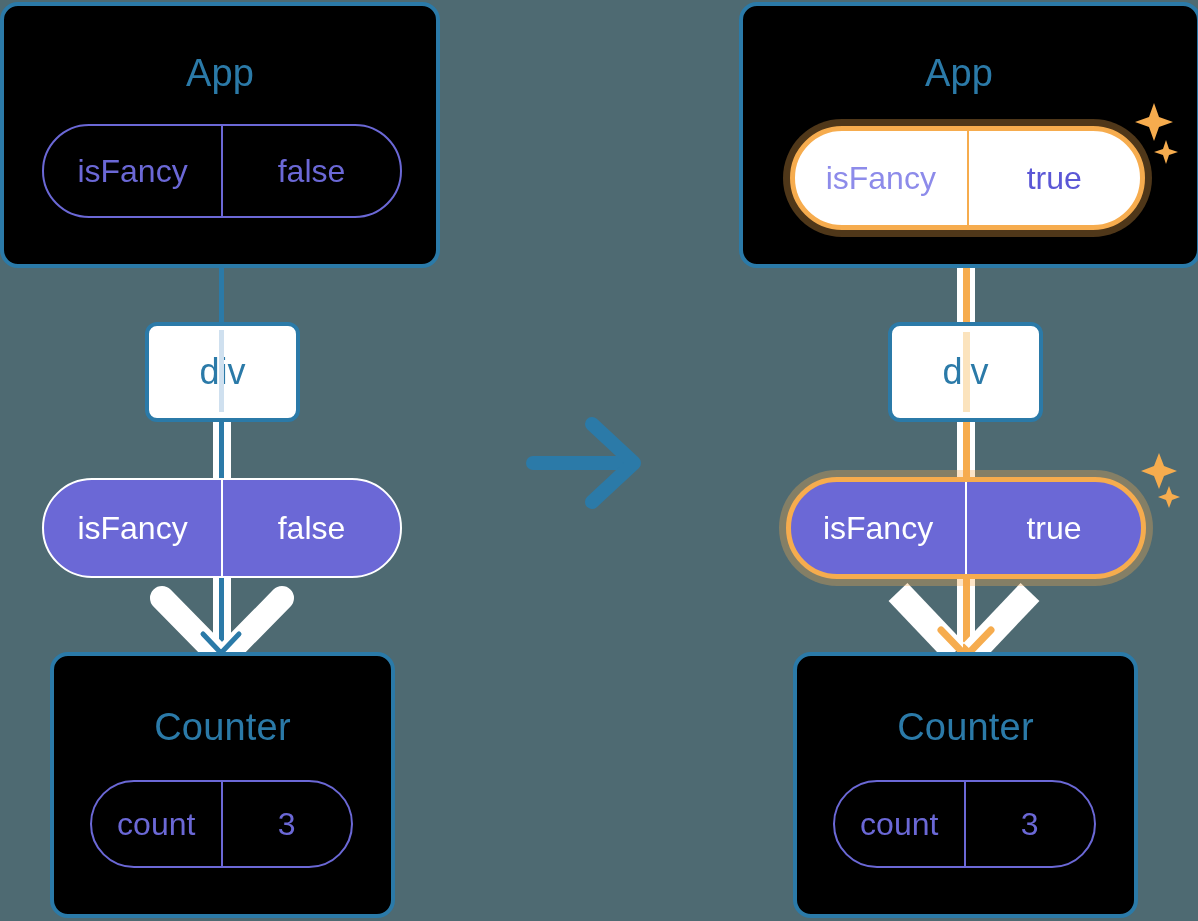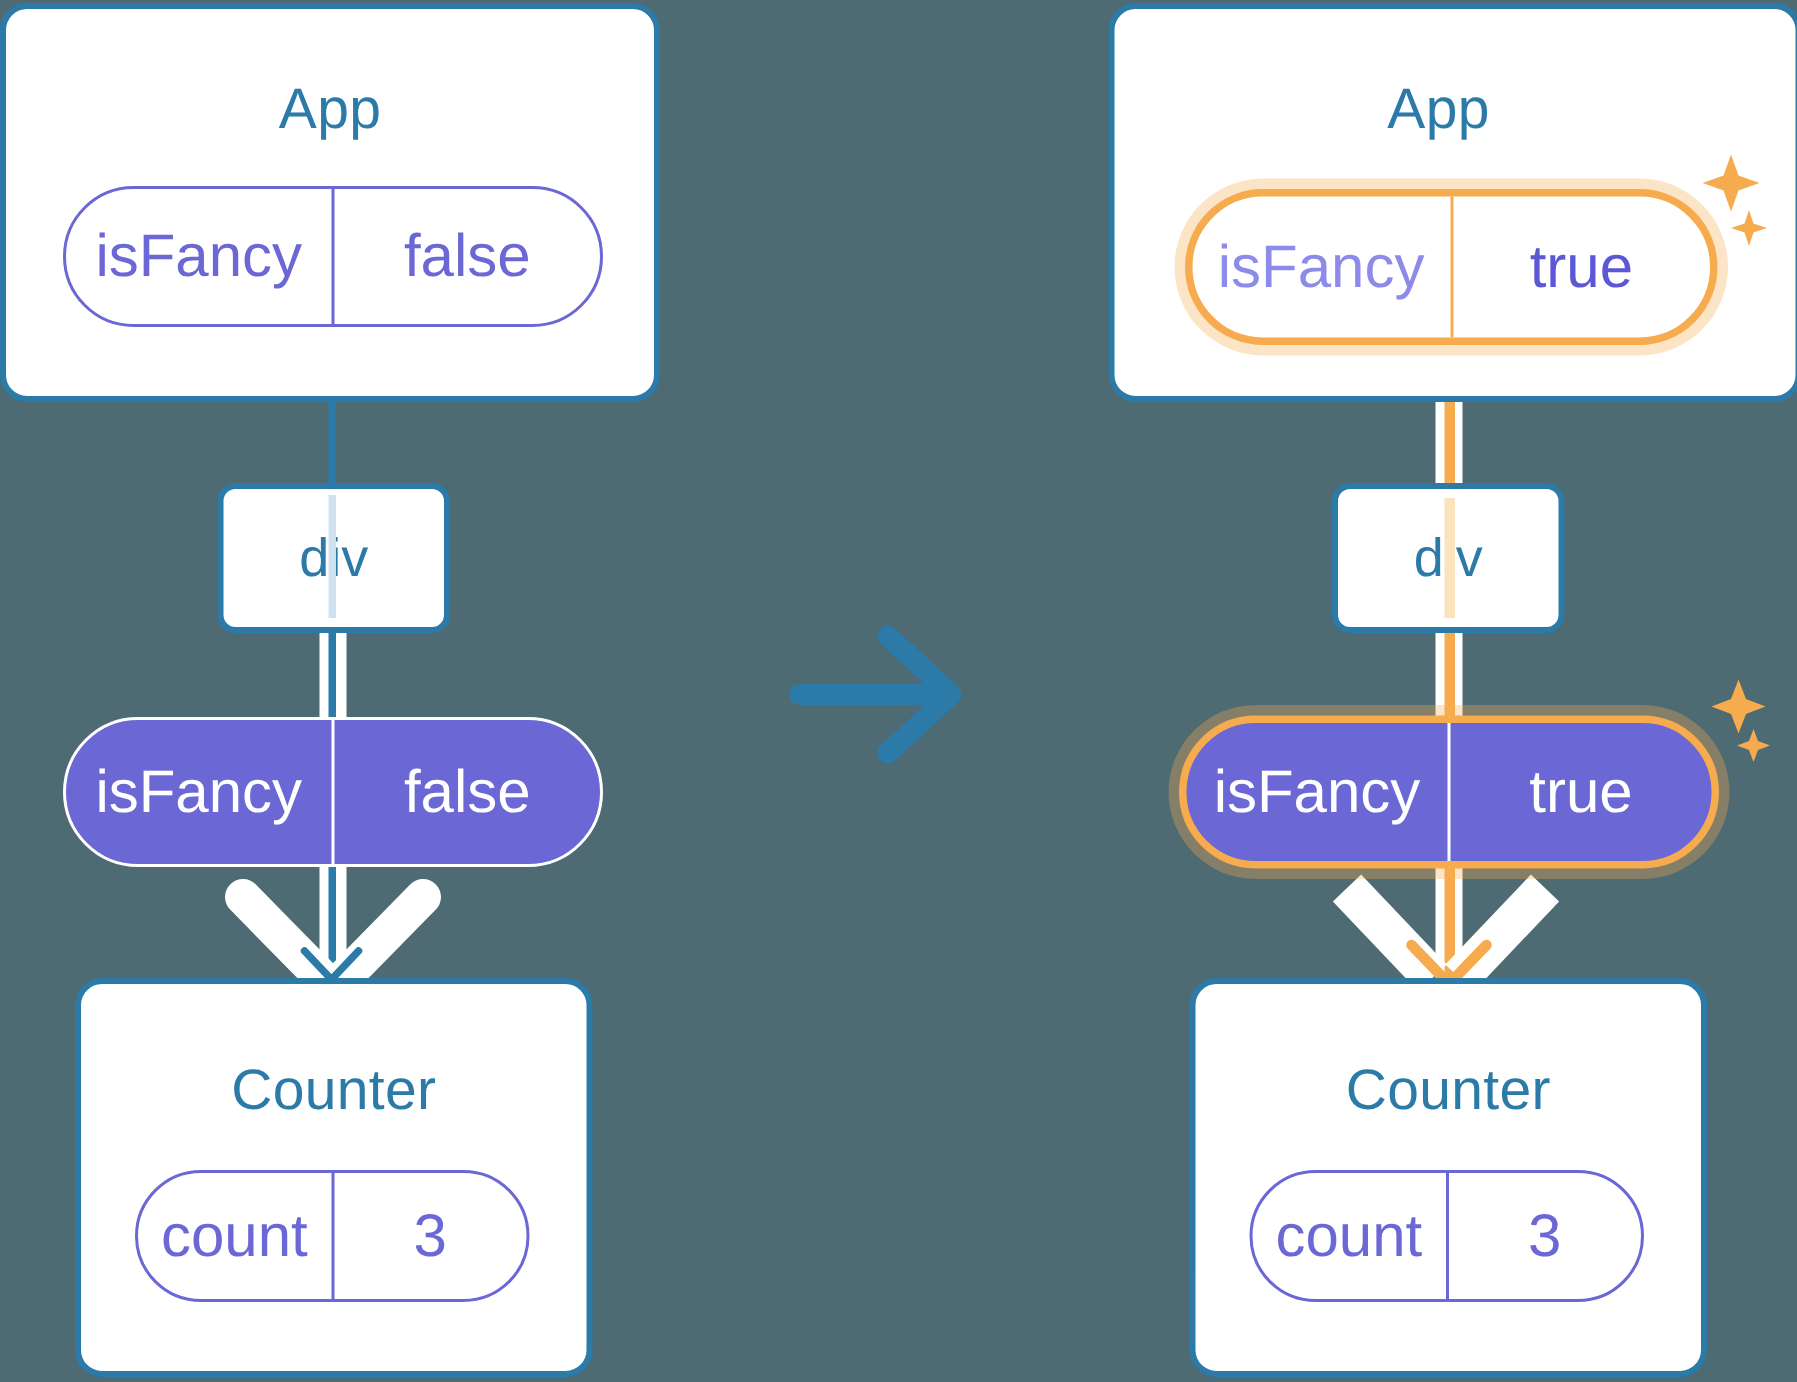--- a/index.html
+++ b/index.html
@@ -19,21 +19,21 @@
   .stage {
     position: absolute;
     inset: 0;
     width: 1198px;
     height: 921px;
   }
 
   
   .comp-box {
     position: absolute;
-    background: #ffffff;
+    background: #000000;
     border: 4px solid #2b7aa8;
     border-radius: 18px;
     box-sizing: border-box;
     z-index: 4;
   }
   .comp-title {
     position: absolute;
     left: 0;
     right: 0;
     text-align: center;
@@ -74,21 +74,21 @@
   }
   .pill-filled {
     background: #6b68d6;
     border: 2px solid #ffffff;
   }
   .pill-key, .pill-val {
     flex: 1 1 50%;
     display: flex;
     align-items: center;
     justify-content: center;
-    font-size: 40px;
+    font-size: 32px;
     white-space: nowrap;
   }
   .pill-outline .pill-key,
   .pill-outline .pill-val { color: #6b68d6; }
   .pill-filled .pill-key,
   .pill-filled .pill-val { color: #ffffff; }
   .pill-val { border-left: 2px solid currentColor; }
   .pill-filled .pill-val { border-left: 2px solid #ffffff; }
   .pill .bold { font-weight: 400; }
 

